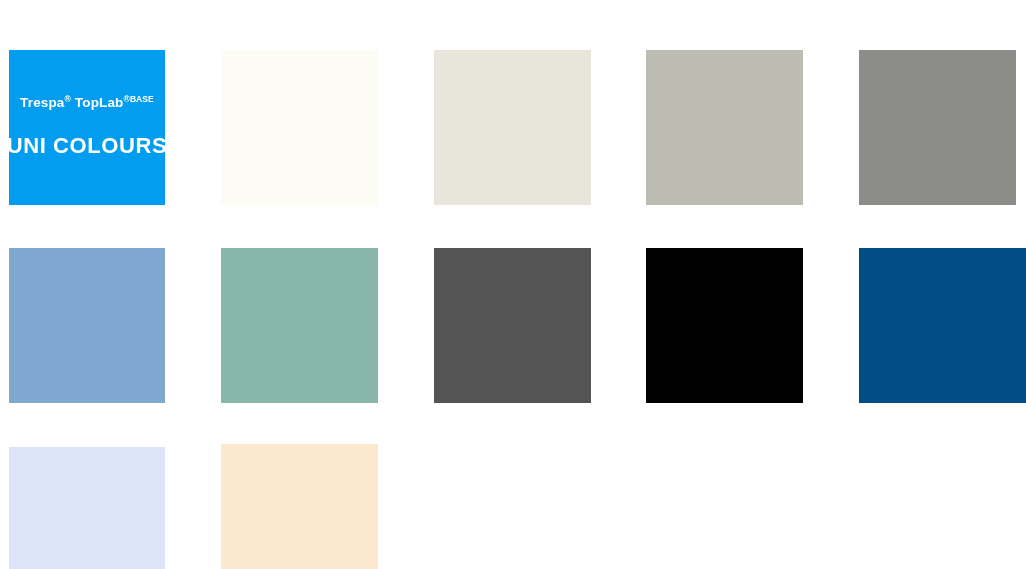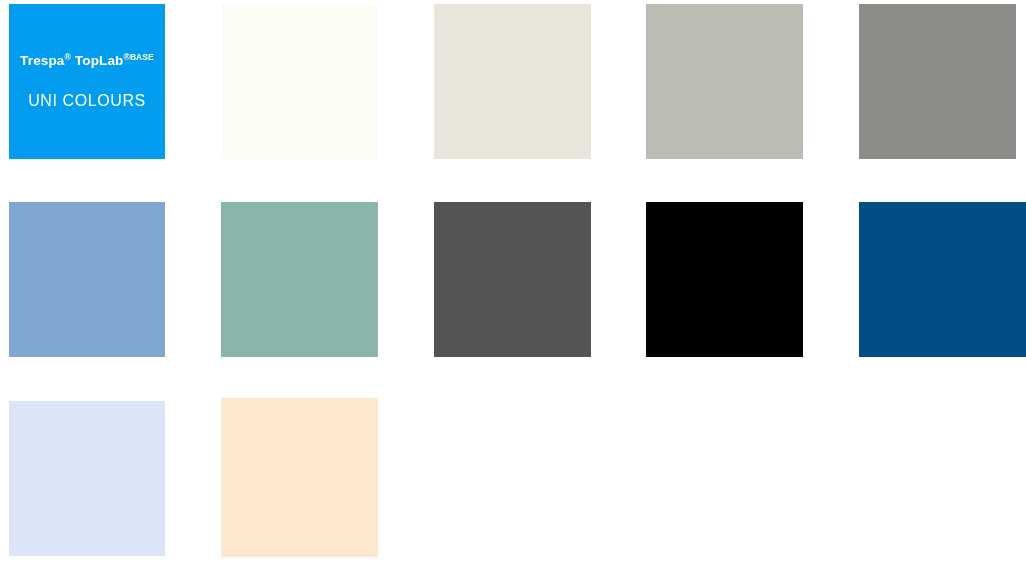--- a/index.html
+++ b/index.html
@@ -22,20 +22,21 @@
     left: 0;
     top: 0;
     width: 1026px;
     height: 569px;
     background: #ffffff;
   }
 
   .swatch {
     position: absolute;
     box-sizing: border-box;
+    margin-top: 46px;
   }
 
   
   .title-tile {
     display: flex;
     flex-direction: column;
     align-items: center;
     justify-content: center;
     text-align: center;
     color: #ffffff;
@@ -57,22 +58,22 @@
   }
 
   .brand-line .base-mark {
     font-size: 8.5px;
     vertical-align: super;
     line-height: 0;
     letter-spacing: 0.1px;
   }
 
   .range-line {
-    font-size: 16px;
-    font-weight: normal;
+    font-size: 22px;
+    font-weight: bold;
     letter-spacing: 0.6px;
     line-height: 1.1;
     margin-top: 23px;
     white-space: nowrap;
   }
 </style>
 </head>
 <body>
 
 <div id="palette-sheet" style="background: rgb(255, 255, 255); width: 1026px; height: 569px;">

